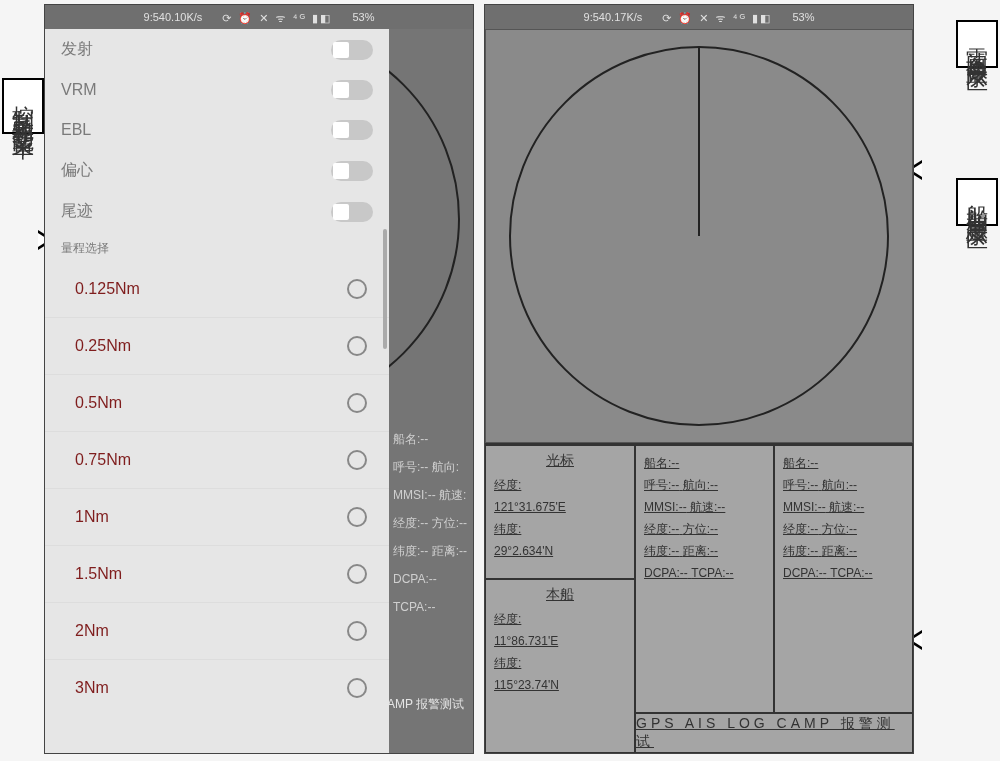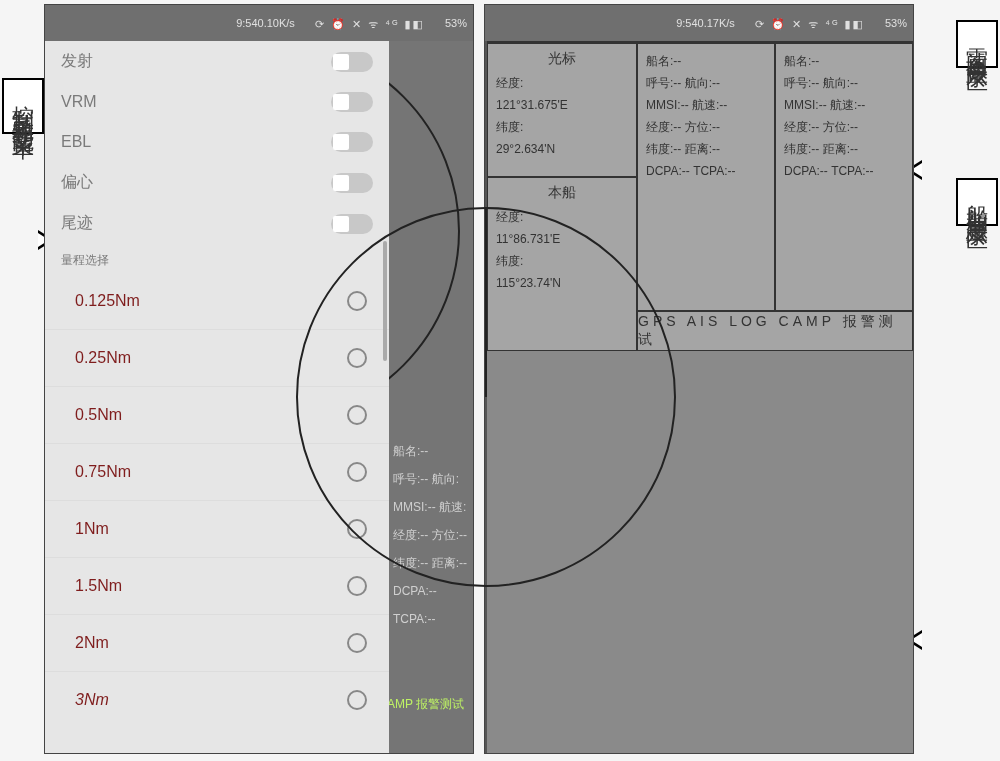--- a/index.html
+++ b/index.html
@@ -1,42 +1,42 @@
 <!DOCTYPE html>
 <html><head>
 <meta charset="utf-8">
 <style>
   * { box-sizing: border-box; margin: 0; padding: 0; }
   body { font-family: Arial, "Microsoft YaHei", sans-serif; background: #fff; color: #333; }
   .canvas { position: relative; width: 1000px; height: 761px; background: #f5f5f5; }
   .phone { width: 430px; height: 750px; background: #8a8a8a; border: 1px solid #444; display: flex; flex-direction: column; }
   .phone2 { width: 430px; height: 750px; background: #8a8a8a; border: 1px solid #444; display: flex; flex-direction: column; }
-  .statusbar { height: 36px; background: #6f6f6f; color: #e0e0e0; font-size: 11px; display: flex; align-items: center; justify-content: flex-end; padding: 0 6px; }
+  .statusbar { height: 24px; background: #6f6f6f; color: #e0e0e0; font-size: 11px; display: flex; align-items: center; justify-content: center; padding: 0 6px; }
   .sb-right { display: flex; gap: 20px; align-items: center; }
   .sb-icons { letter-spacing: 2px; }
   
   .p1-body { flex: 1; display: flex; overflow: hidden; }
   .sidepanel { width: 344px; background: #e6e6e6; display: flex; flex-direction: column; position: relative; }
   .sp-inner { flex: 1; overflow: auto; }
   .sp-scroll { position: absolute; right: 2px; top: 200px; width: 4px; height: 120px; background: #aaa; border-radius: 2px; }
   .toggle-row { display: flex; align-items: center; justify-content: space-between; padding: 10px 16px; font-size: 16px; color: #7a7a7a; }
   .toggle { width: 42px; height: 20px; background: #c8c8c8; border-radius: 10px; position: relative; }
   .toggle::after { content: ''; position: absolute; left: 2px; top: 2px; width: 16px; height: 16px; background: #fff; border-radius: 2px; }
   .section-label { padding: 8px 16px 4px; font-size: 12px; color: #7a7a7a; }
   .radio-row { display: flex; align-items: center; justify-content: space-between; padding: 18px 22px 18px 30px; font-size: 16px; color: #7f1d1d; border-bottom: 1px solid #ddd; }
-  .radio-row:last-child { border-bottom: none; font-style: italic; }
+  .radio-row:last-child { border-bottom: none; }
   .radio { width: 20px; height: 20px; border: 2px solid #888; border-radius: 50%; }
   .p1-right { flex: 1; position: relative; background: #757575; overflow: hidden; }
 
   
   .p1-infofrag { position: absolute; left: -2px; top: 390px; font-size: 12px; color: #cfcfcf; line-height: 28px; padding: 6px; }
-  .p1-bottomfrag { position: absolute; left: -2px; bottom: 40px; font-size: 12px; color: #bef264; }
-
-  
-  .p2-body { flex: 1; display: flex; flex-direction: row; }
+  .p1-bottomfrag { position: absolute; left: -2px; bottom: 40px; font-size: 12px; color: #e5e5e5; }
+
+  
+  .p2-body { flex: 1; display: flex; flex-direction: column; text-decoration: underline; }
   .radar { flex: 1.1; background: #8a8a8a; position: relative; border: 1px solid #555; }
   .circle { position: absolute; left: 50%; top: 50%; width: 380px; height: 380px; border: 2px solid #222; border-radius: 50%; transform: translate(-50%, -50%); }
   .heading { position: absolute; left: 50%; top: calc(50% - 190px); width: 2px; height: 190px; background: #222; transform: translateX(-50%); }
 
   .info-area { height: 310px; background: #a5a5a5; border-top: 2px solid #333; display: grid; grid-template-columns: 150px 1fr 1fr; grid-template-rows: 1fr 1fr 40px; }
   .cell { border: 1px solid #333; padding: 6px 8px; font-size: 13px; color: #333; overflow: hidden; }
   .cell.small { font-size: 12px; }
   .title-c { text-align: center; font-size: 14px; margin-bottom: 4px; }
   .kv { font-size: 12px; line-height: 22px; color: #333; white-space: nowrap; }
   .ais-col .kv { line-height: 22px; }

